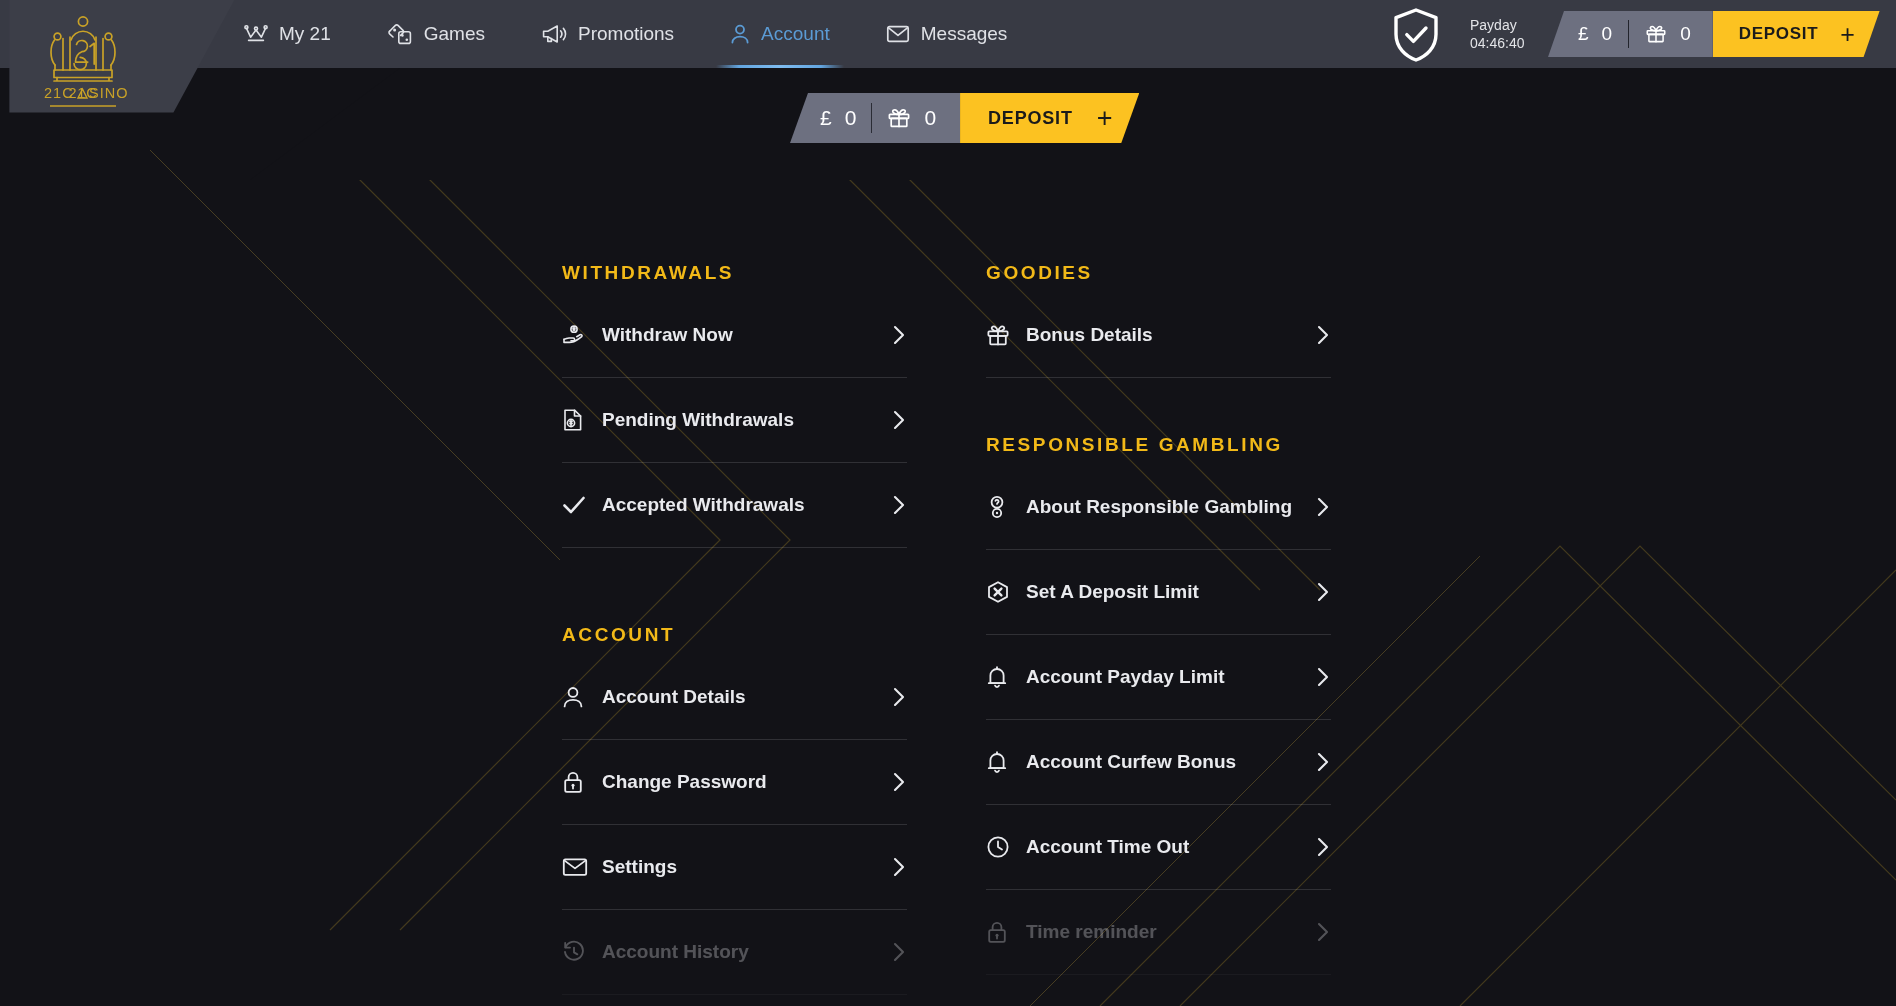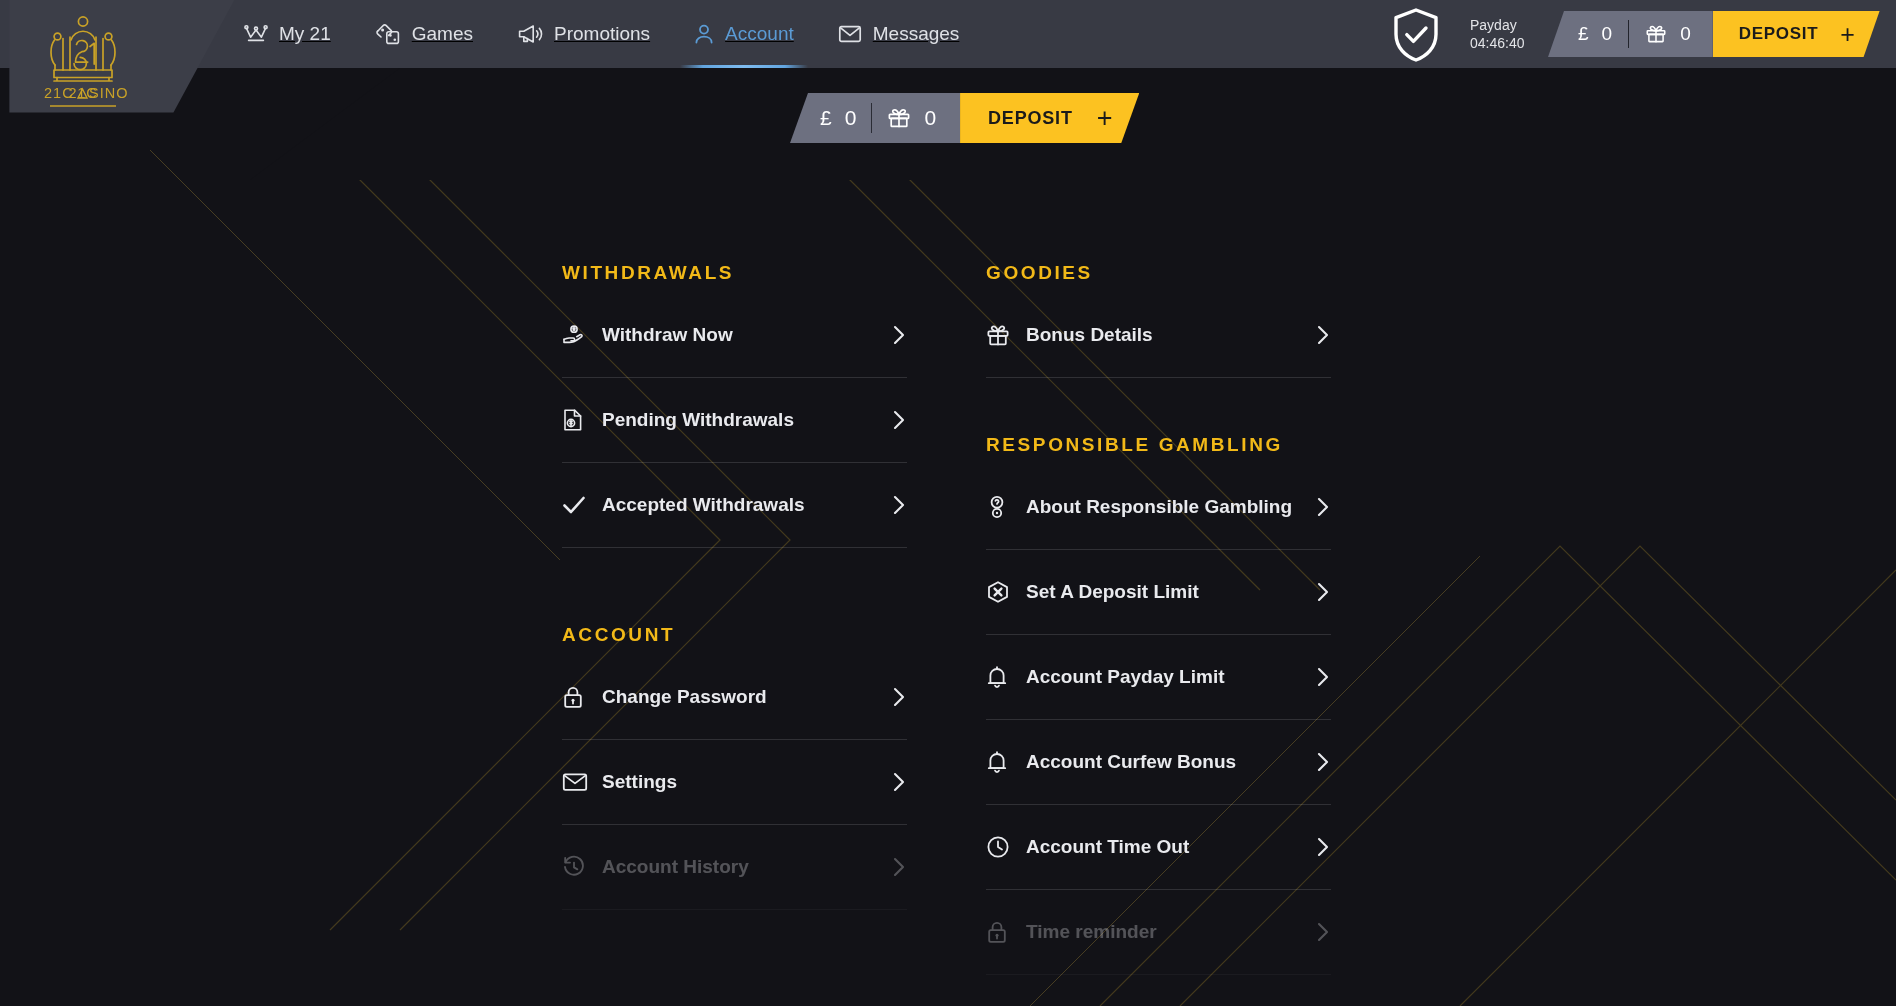--- a/index.html
+++ b/index.html
@@ -37,21 +37,21 @@
     z-index:7;
   }
   .logo-wrap {
     position:absolute; top:8px; left:30px; width:106px; height:104px;
     z-index:9;
   }
 
   
   .nav {
     position:absolute; top:0; left:222px; height:68px;
-    display:flex; align-items:center; gap:0px; z-index:10;text-decoration:underline;
+    display:flex; align-items:center; gap:12px; z-index:10;
   }
   .nav-item {
     display:flex; align-items:center; gap:11px;
     height:68px; padding:0 22px;
     color:#dfe1e6; font-size:19px; cursor:pointer;
     position:relative;
   }
   .nav-item .nav-ico { display:flex; align-items:center; }
   .nav-item.active { color:#5b9bd5; }
   .nav-item.active .underline {
@@ -216,20 +216,34 @@
               </svg>
           </span>
         </div>
       </div>
 
       <div class="spacer-lg"></div>
 
       <div class="sect-title">ACCOUNT</div>
       <div class="menu">
 
+        <div class="menu-row">
+          <span class="mi-ico">
+            <svg width="22" height="24" viewBox="0 0 22 24" fill="none" stroke="#e9eaee" stroke-width="1.8" stroke-linecap="round" stroke-linejoin="round">
+              <circle cx="11" cy="7.4" r="4.4"></circle>
+              <path d="M2.6 21.4c0-4.2 3.8-6.6 8.4-6.6s8.4 2.4 8.4 6.6"></path>
+            </svg>
+          </span>
+          <span class="mi-label">Account Details</span>
+          <span class="mi-chev">
+            <svg width="16" height="22" viewBox="0 0 16 22" fill="none" stroke="#e9eaee" stroke-width="2.1" stroke-linecap="round" stroke-linejoin="round">
+                <path d="M4 3 L12 11 L4 19"></path>
+              </svg>
+          </span>
+        </div>
 
         <div class="menu-row">
           <span class="mi-ico">
             <svg width="22" height="24" viewBox="0 0 22 24" fill="none" stroke="#e9eaee" stroke-width="1.8" stroke-linecap="round" stroke-linejoin="round">
               <rect x="3.2" y="10.2" width="15.6" height="11.6" rx="1.6"></rect>
               <path d="M6.6 10.2V7.3a4.4 4.4 0 0 1 8.8 0v2.9"></path>
               <circle cx="11" cy="15.3" r="1.5" fill="#e9eaee" stroke="none"></circle>
               <path d="M11 16.3v2.2"></path>
             </svg>
           </span>

